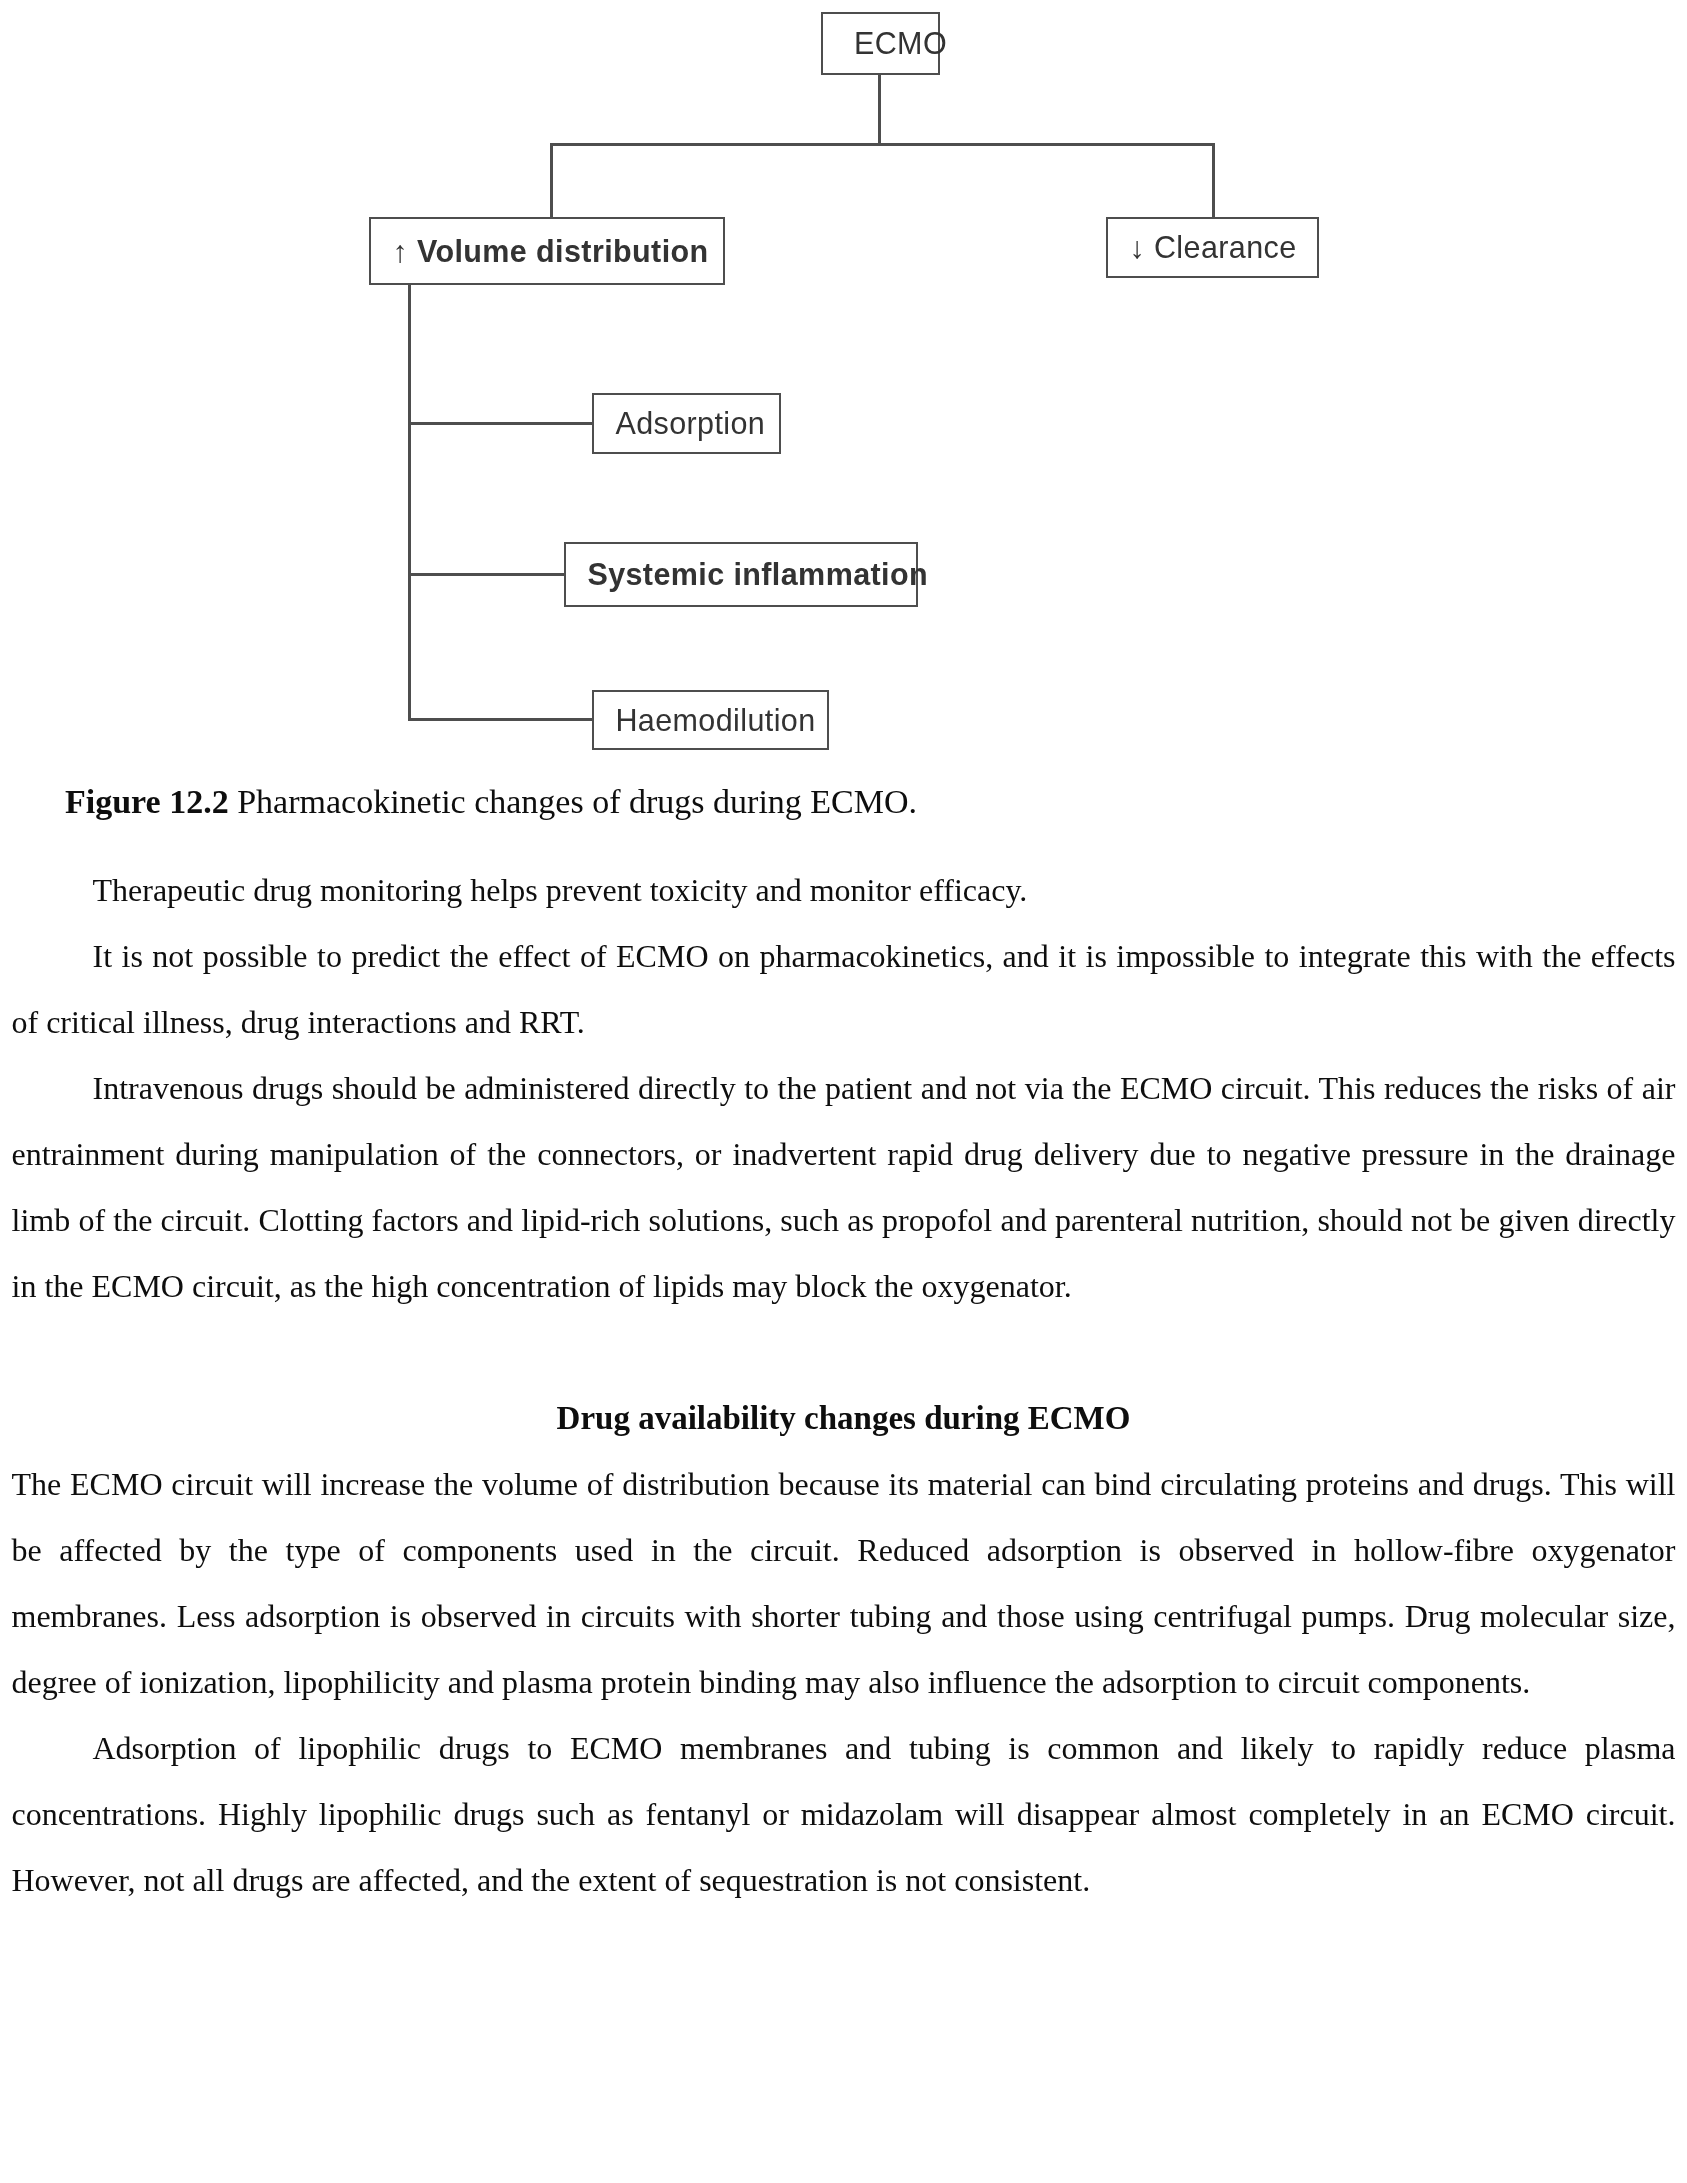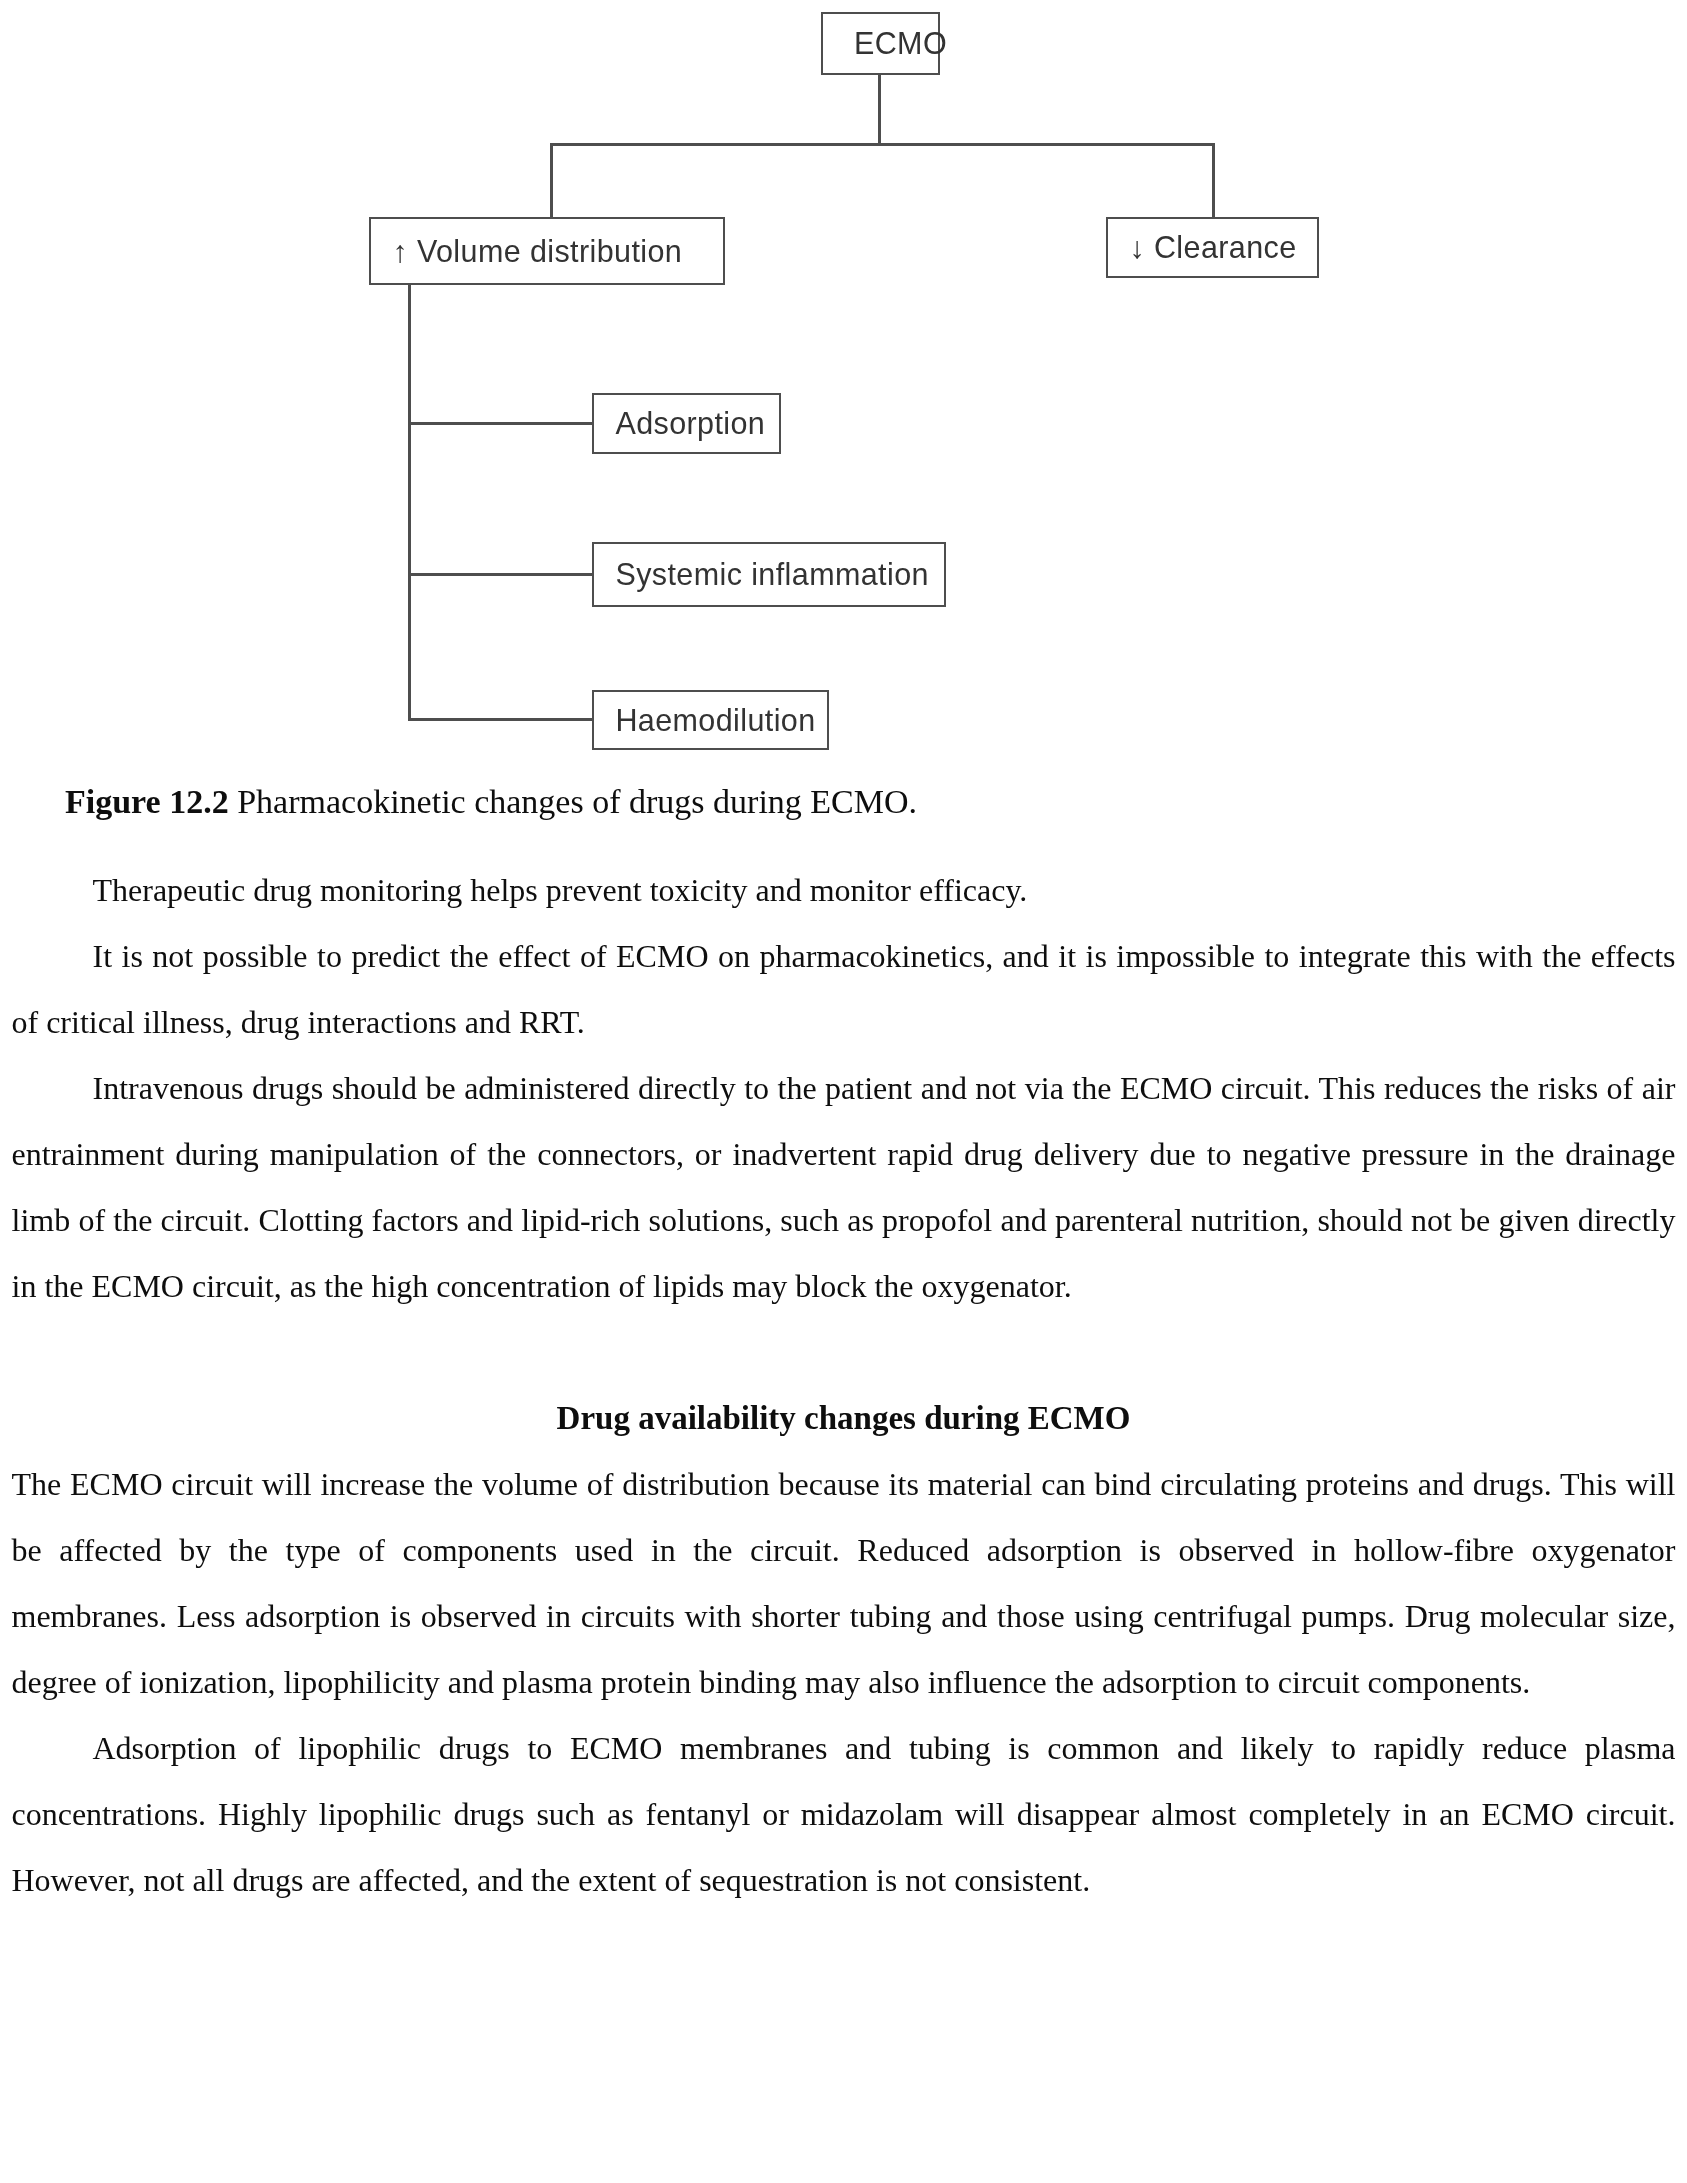--- a/index.html
+++ b/index.html
@@ -37,24 +37,24 @@
     letter-spacing: 0.4px;
   }
   .node.center { justify-content: center; }
   .node.padded { padding-left: 21.4px; }
   .cline {
     position: absolute;
     background: #4e4e4e;
   }
 
   .node-ecmo      { left: 821px;  top: 11.5px;  width: 119px; height: 63px; padding-left: 40px; }
-  .node-volume    { left: 369px;  top: 217px; width: 356px; height: 68px; }
+  .node-volume    { left: 369px;  top: 217px; width: 356px; height: 68px; font-weight: bold; }
   .node-clearance { left: 1106px; top: 217px; width: 213px; height: 61px; text-align: right; }
   .node-adsorption{ left: 592px;  top: 393px; width: 189px; height: 61px; }
-  .node-systemic  { left: 592px;  top: 542px; width: 354px; height: 65px; }
+  .node-systemic  { left: 564px;  top: 542px; width: 354px; height: 65px; font-weight: bold; }
   .node-haemo     { left: 592px;  top: 690px; width: 237px; height: 60px; }
 
   .line-ecmo-down   { left: 878px; top: 74px;  width: 2.5px;   height: 70px; }
   .line-horizontal  { left: 550px;  top: 143px; width: 664px; height: 2.5px; }
   .line-left-drop   { left: 550px;  top: 143px; width: 2.5px;   height: 74px; }
   .line-right-drop  { left: 1212px; top: 143px; width: 2.5px;   height: 74px; }
   .line-trunk       { left: 408px;  top: 284px; width: 2.5px;   height: 437px; }
   .line-branch-1    { left: 408px;  top: 422px; width: 184px; height: 2.5px; }
   .line-branch-2    { left: 408px;  top: 573px; width: 184px; height: 2.5px; }
   .line-branch-3    { left: 408px;  top: 718px; width: 184px; height: 2.5px; }

